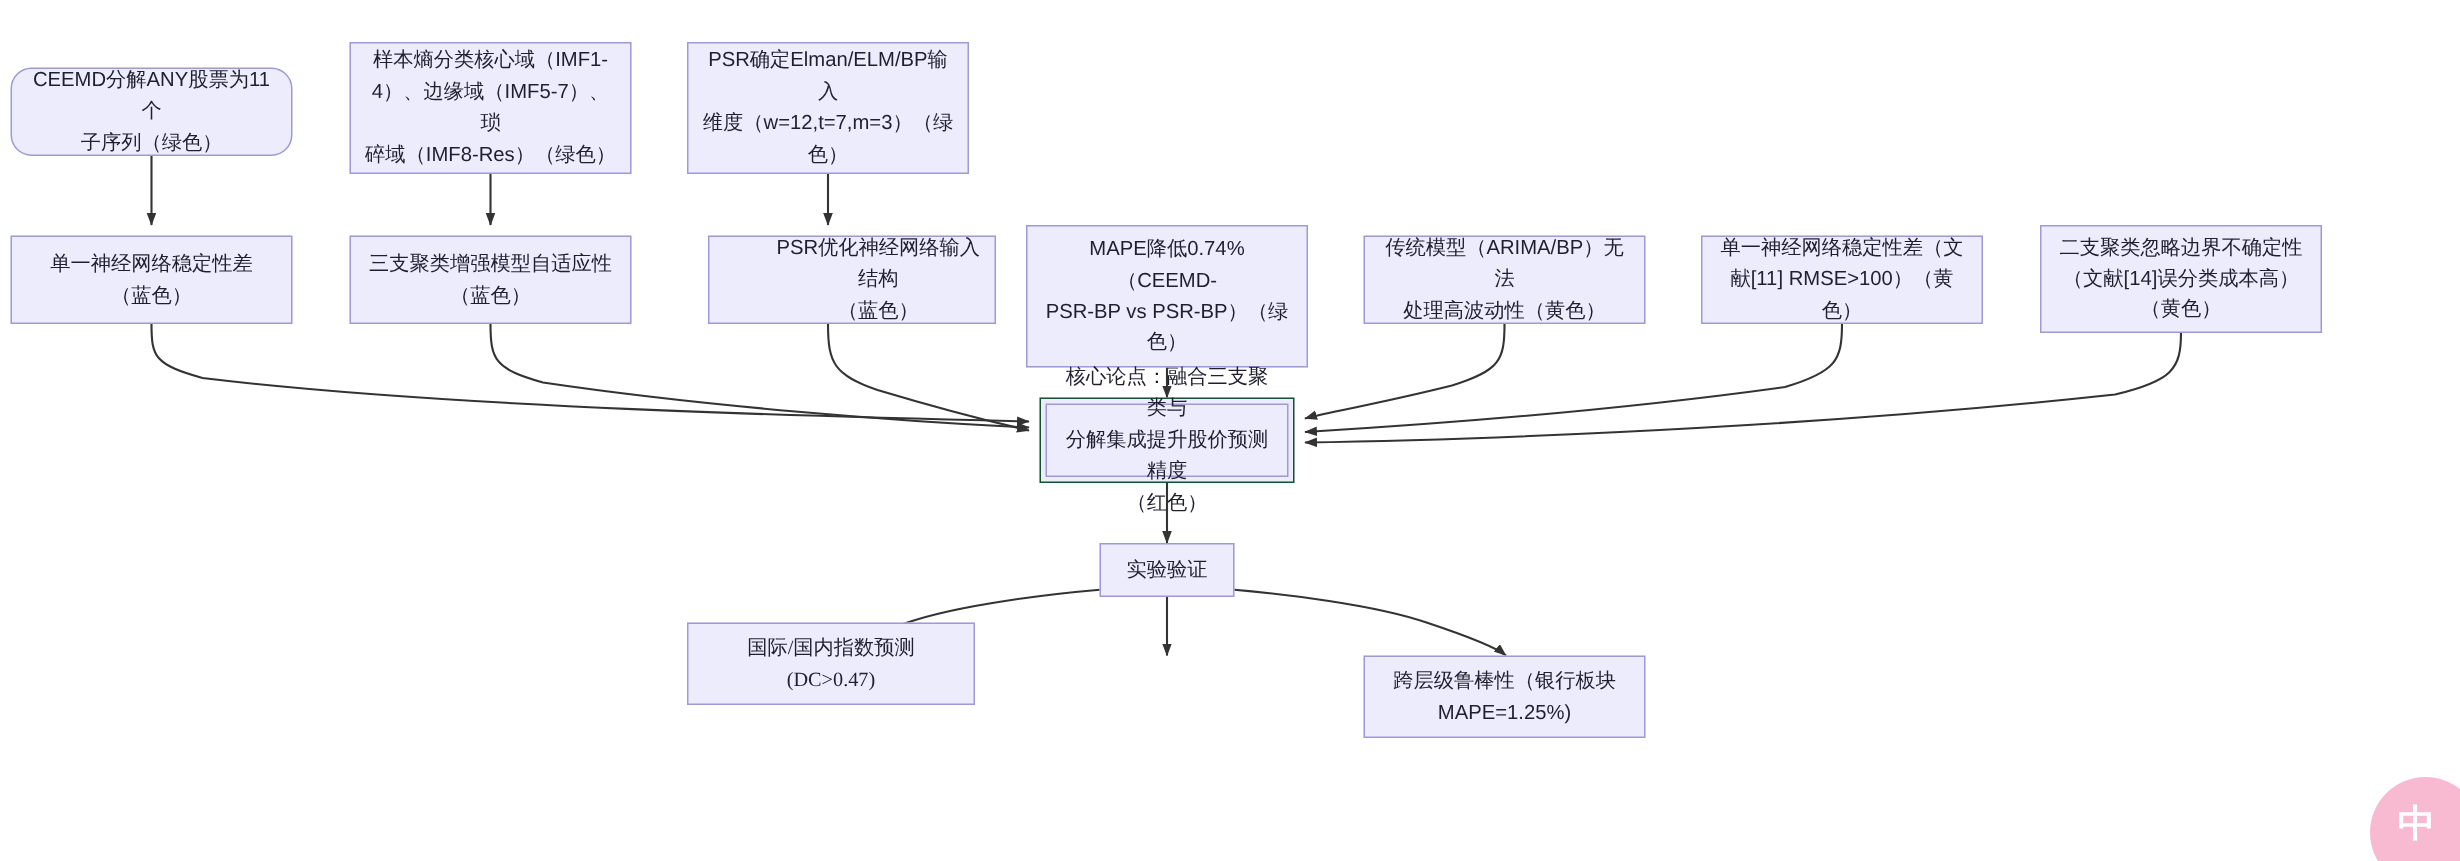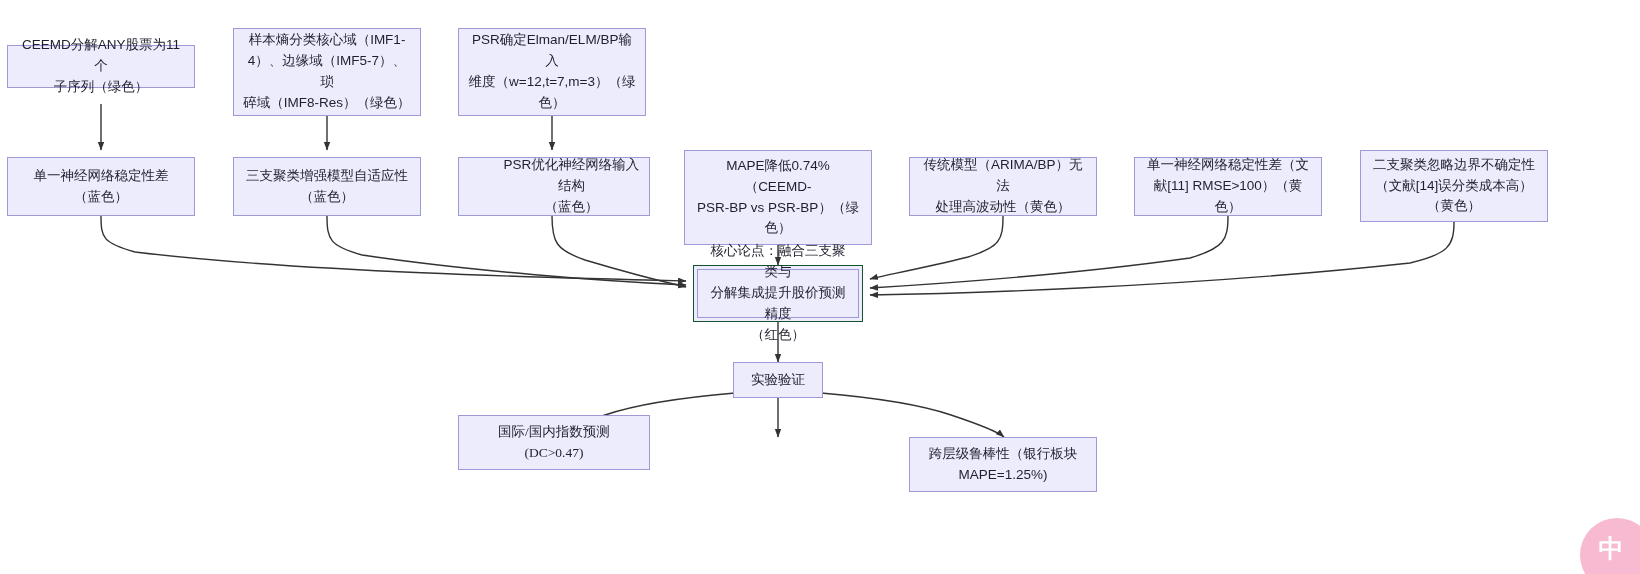--- a/index.html
+++ b/index.html
@@ -108,21 +108,21 @@
       <path d="M1454,222 C1454,246 1448,254 1410,263 C1180,288 940,294 870,295"></path>
 
       <path d="M778,322 L778,362"></path>
 
       <path d="M735,393 C700,396 640,403 605,415 C575,425 558,432 552,437"></path>
       <path d="M778,398 L778,437"></path>
       <path d="M821,393 C856,396 916,403 951,415 C981,425 998,432 1004,437"></path>
     </g>
   </svg>
 
-  <div class="node" style="left:7px; top:45px; width:188px; height:43px;">
+  <div class="node" style="left:7px; top:45px; width:188px; height:59px;border-radius:14px;">
     <span class="node-text">CEEMD分解ANY股票为11个
 子序列（绿色）</span>
   </div>
 
   <div class="node" style="left:233px; top:28px; width:188px; height:88px;">
     <span class="node-text">样本熵分类核心域（IMF1-
 4）、边缘域（IMF5-7）、琐
 碎域（IMF8-Res）（绿色）</span>
   </div>
 
@@ -135,21 +135,21 @@
   <div class="node" style="left:7px; top:157px; width:188px; height:59px;">
     <span class="node-text">单一神经网络稳定性差
 （蓝色）</span>
   </div>
 
   <div class="node" style="left:233px; top:157px; width:188px; height:59px;">
     <span class="node-text">三支聚类增强模型自适应性
 （蓝色）</span>
   </div>
 
-  <div class="node" style="left:458px; top:157px; width:192px; height:59px;padding-left:44px;">
+  <div class="node" style="left:472px; top:157px; width:192px; height:59px;padding-left:44px;">
     <span class="node-text">PSR优化神经网络输入结构
 （蓝色）</span>
   </div>
 
   <div class="node" style="left:684px; top:150px; width:188px; height:95px;">
     <span class="node-text">MAPE降低0.74%（CEEMD-
 PSR-BP vs PSR-BP）（绿
 色）</span>
   </div>
 

